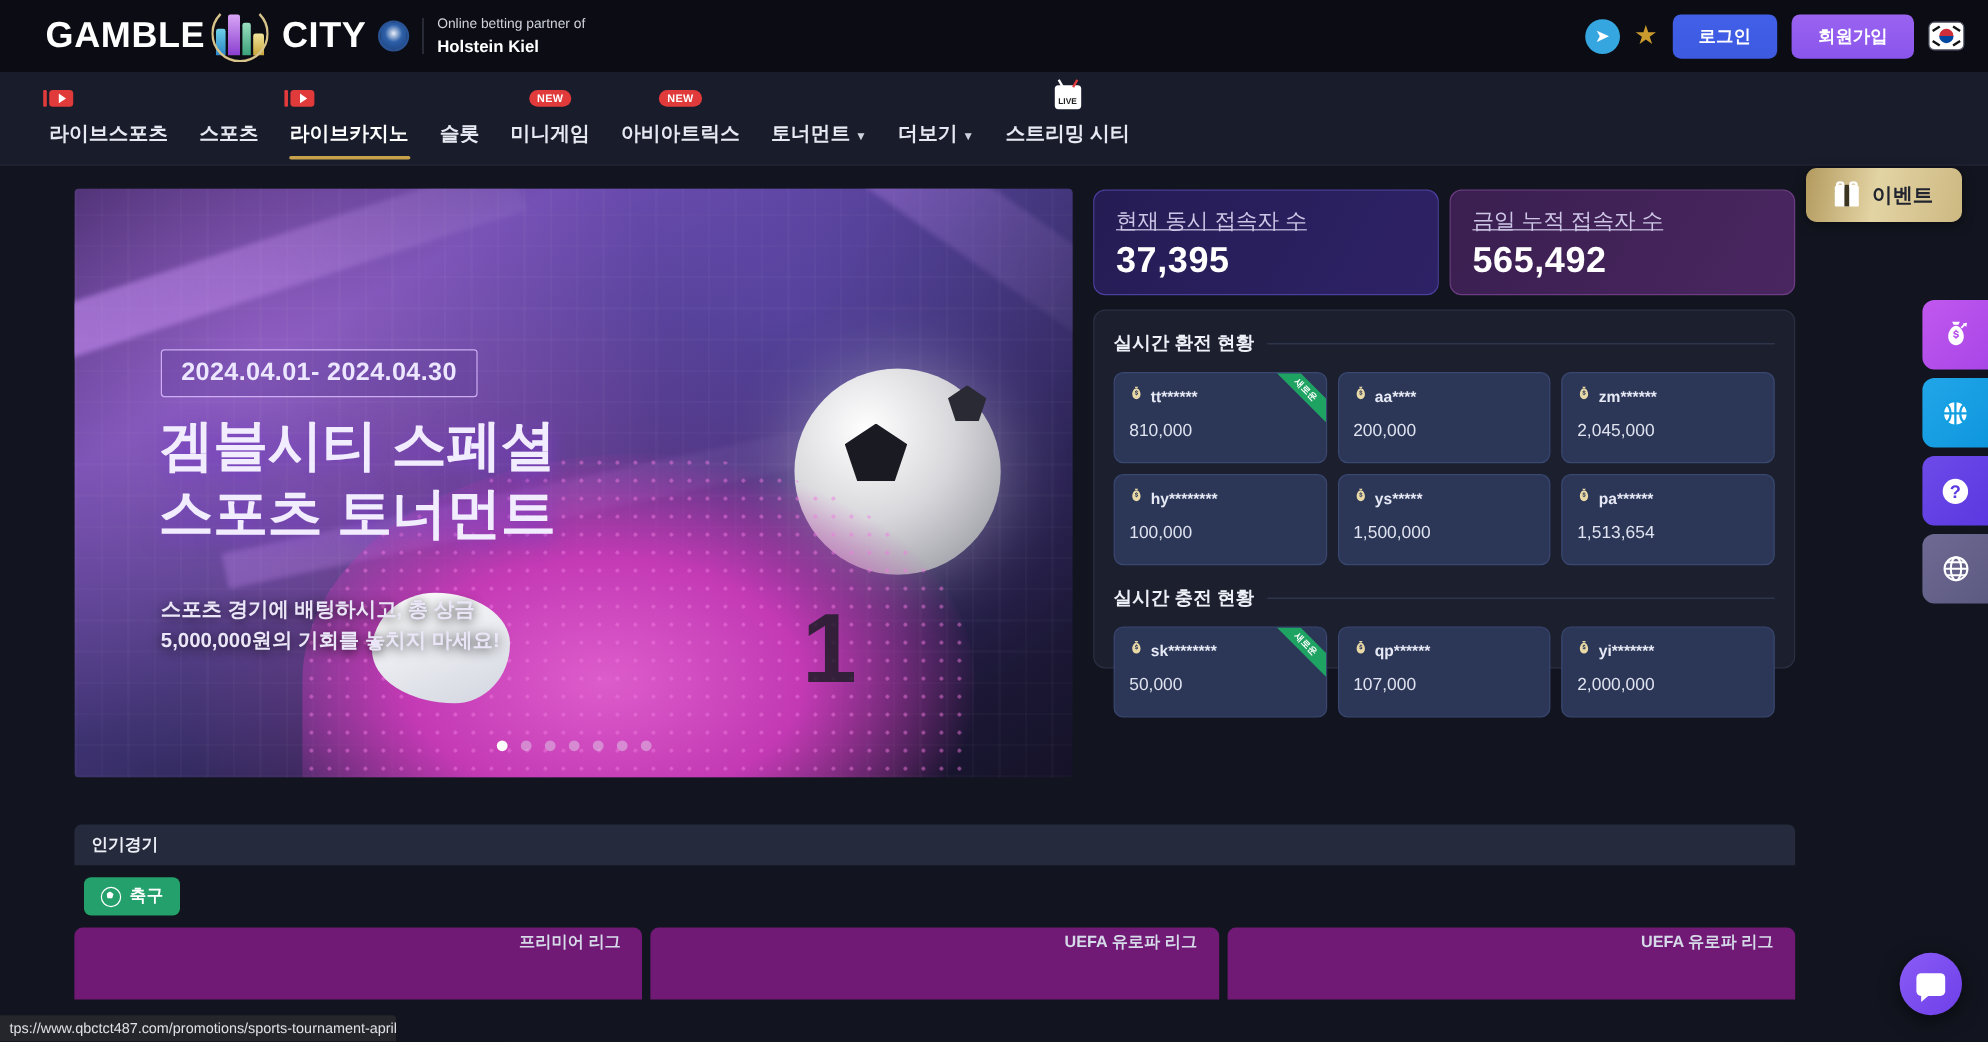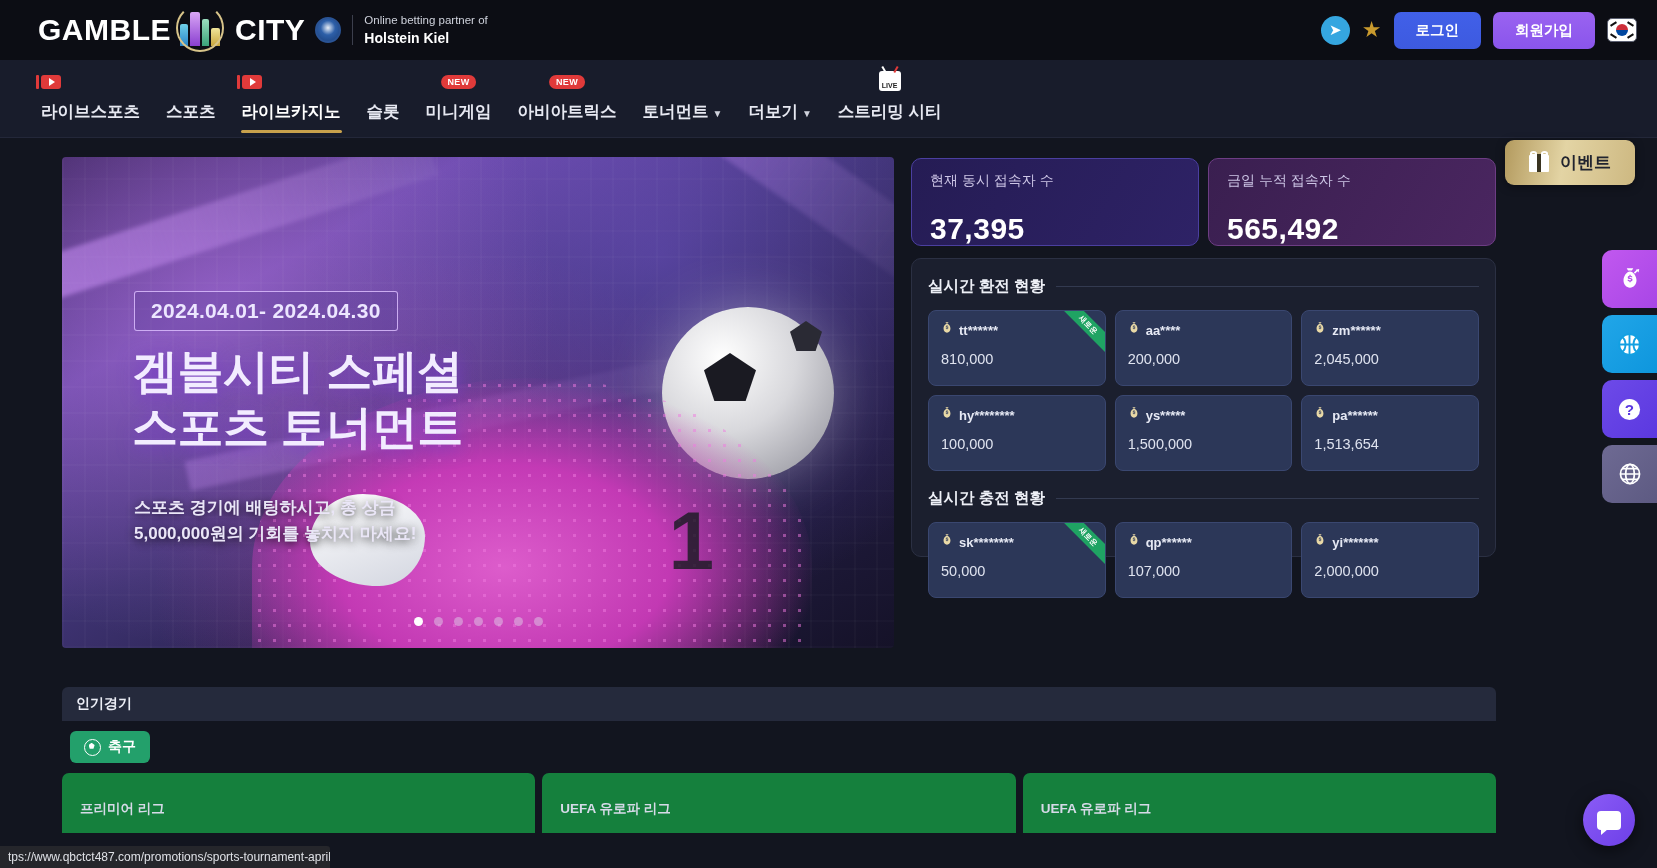--- a/index.html
+++ b/index.html
@@ -216,21 +216,21 @@
   .hero-dots .d.on { background:#ffffff; }
 
   
   .stat-row { position:absolute; left:911px; top:158px; display:flex; gap:9px; }
   .stat-card {
     width:288px; height:88px; border-radius:10px;
     padding: 13px 16px 0 18px;
   }
   .stat-card.a { background: linear-gradient(120deg,#251c54,#2e2266); border:1px solid #4b3fa0; }
   .stat-card.b { background: linear-gradient(120deg,#3a1f50,#4a2660); border:1px solid #6d3d84; }
-  .stat-lbl { font-size:14px; color:#cdc6e6; margin-bottom:22px; }
+  .stat-lbl { font-size:18px; color:#cdc6e6; margin-bottom:5px;text-decoration:underline; }
   .stat-val { font-size:30px; font-weight:800; color:#fff; letter-spacing:0.5px; }
 
   .live-panel {
     position:absolute; left:911px; top:258px; width:585px; height:299px;
     background:#1b1f2e; border:1px solid #2b3043; border-radius:10px;
     padding: 17px 16px 0 16px;
   }
   .sec-head { display:flex; align-items:center; gap:11px; margin-bottom:13px; }
   .sec-head .t { font-size:15.5px; font-weight:700; color:#eef0f7; white-space:nowrap; }
   .sec-head .ln { flex:1; height:1px; background:#333a50; }
@@ -283,22 +283,22 @@
   }
   .ball-ico {
     width:17px;height:17px;border-radius:50%;border:1.7px solid #fff; position:relative;
   }
   .ball-ico:before{
     content:""; position:absolute; left:3.6px; top:3.2px; width:6px;height:6px;
     background:#fff; clip-path: polygon(50% 0%,100% 38%,81% 100%,19% 100%,0% 38%);
   }
   .match-row { display:flex; gap:7px; margin-top:10px; }
   .match-card {
-    flex:1; height:60px; background:#15803d; border-radius:7px 7px 0 0;
-    padding: 27px 18px; cursor:pointer;
+    flex:1; height:60px; background:#701a75; border-radius:7px 7px 0 0;
+    padding: 3px 18px; cursor:pointer;text-align:right;
   }
   .match-card .lg { font-size:13.5px; color:#d6dae8; font-weight:600; }
 
   
   .statusbar {
     position:absolute; left:0; bottom:0; height:22px;
     background:#25262b; color:#dfe1e6; font-size:12px;
     display:flex; align-items:center; padding: 0 8px;
     border-top-right-radius:3px;
     font-family:"Liberation Sans",sans-serif;

